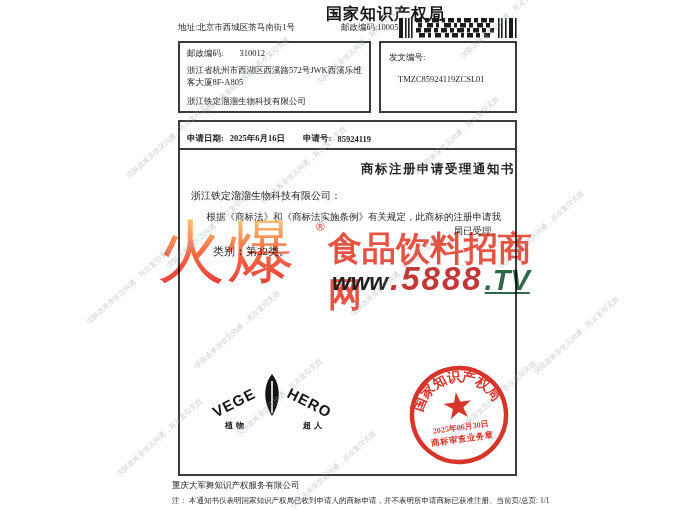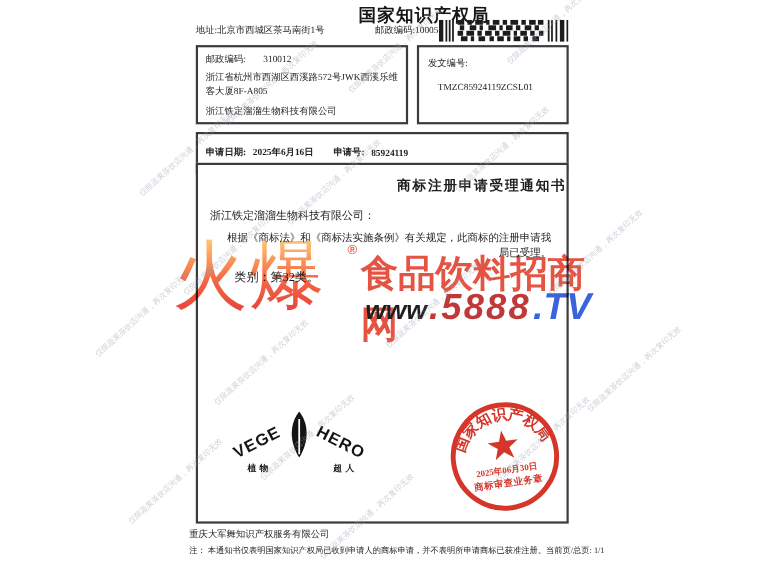--- a/index.html
+++ b/index.html
@@ -72,21 +72,21 @@
   @supports (-webkit-background-clip:text){
     .wm-brand{background:linear-gradient(180deg,#ffc15e 0%,#f4512b 55%,#e2281d 100%);
               -webkit-background-clip:text;background-clip:text;color:transparent;}
   }
   .wm-reg{position:absolute;left:159px;top:0;font-size:12px;font-weight:bold;color:#e6503a;}
   .wm-site{position:absolute;left:171px;top:6px;font-size:34px;font-weight:bold;color:#e23b28;}
   .wm-url{position:absolute;left:175px;top:40px;display:flex;align-items:baseline;gap:2px;
           font-style:italic;font-weight:bold;}
   .wm-www{font-size:24px;color:#000000;}
   .wm-num{font-size:33px;color:#b91c1c;letter-spacing:2px;}
-  .wm-tv{font-size:34px;color:#1d4ed8;}
+  .wm-tv{font-size:29px;color:#14532d;text-decoration:underline;}
 
   
   .anticopy-layer{position:absolute;inset:0;z-index:40;pointer-events:none;}
   .anticopy{position:absolute;font-size:7px;opacity:.5;transform:rotate(-42deg);
             transform-origin:left center;white-space:nowrap;
             font-family:"Liberation Sans",sans-serif;}
 </style>
 </head>
 <body>
 

